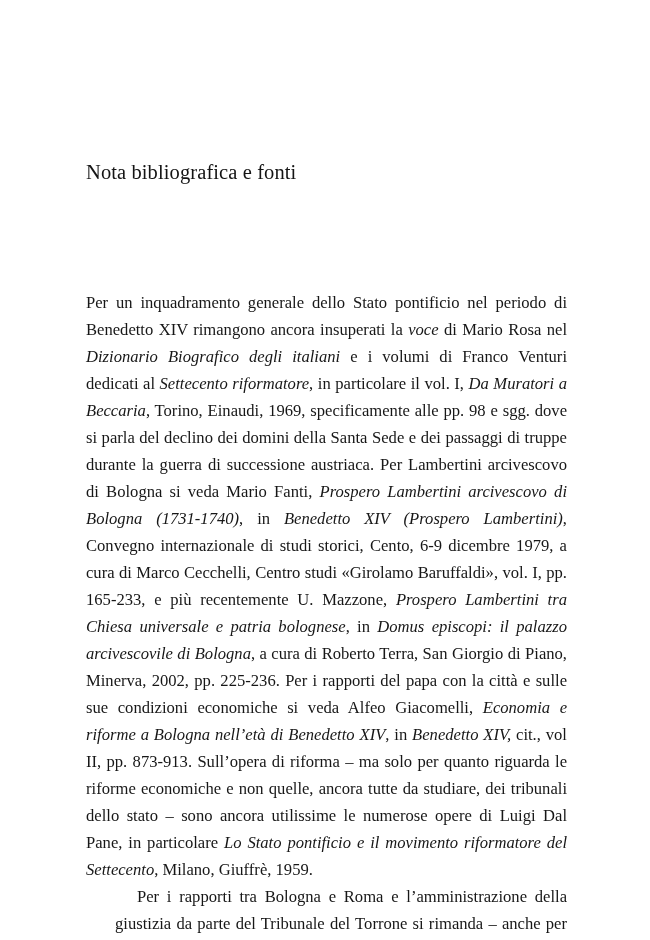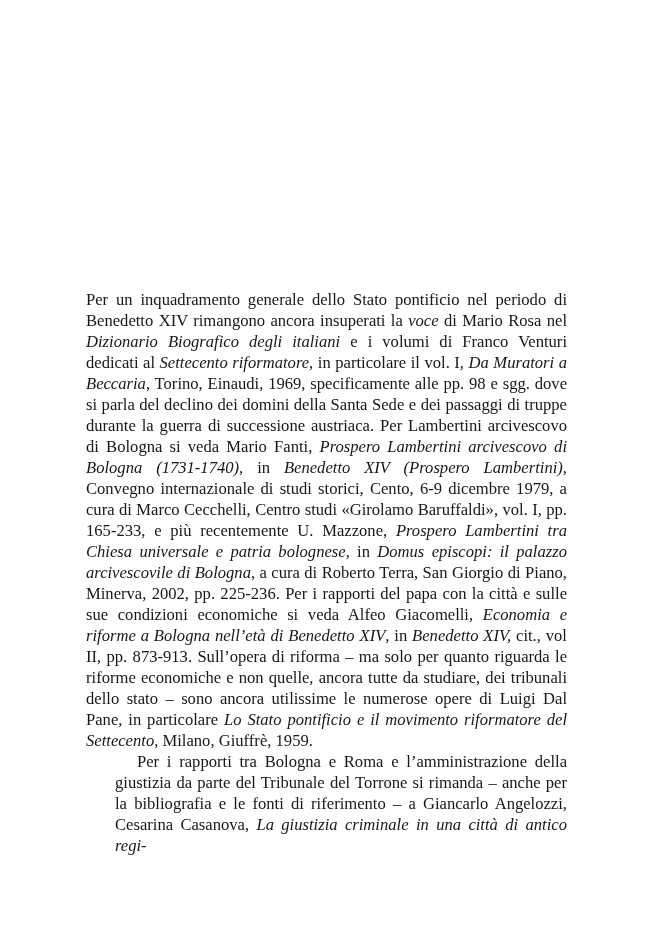--- a/index.html
+++ b/index.html
@@ -34,21 +34,21 @@
   }
   .body-column {
     position: absolute;
     left: 86px;
     top: 289px;
     width: 481px;
   }
   .para {
     margin: 0;
     font-size: 16.6px;
-    line-height: 21px;
+    line-height: 27px;
     text-align: justify;
     text-justify: inter-word;
     color: #171717;
     hyphens: none;
   }
   .para.indented {
     text-indent: 22px;
     margin-left: 29px;
   }
   .para i {
@@ -60,19 +60,20 @@
     display: inline-block;
     width: 100%;
     height: 0;
   }
 </style>
 </head>
 <body style="color: rgb(23, 23, 23);">
 
 <div class="page" style="background: rgb(255, 255, 255);">
 
+  <h1 class="page-title">Nota bibliografica e fonti</h1>
 
   <div class="body-column">
     <p class="para"><span>Per un inquadramento generale dello Stato pontificio nel periodo di Benedetto XIV rimangono ancora insuperati la </span><i>voce</i><span> di Mario Rosa nel </span><i>Dizionario Biografico degli italiani</i><span> e i volumi di Franco Venturi dedicati al </span><i>Settecento riformatore</i><span>, in particolare il vol. I, </span><i>Da Muratori a Beccaria</i><span>, Torino, Einaudi, 1969, specificamente alle pp. 98 e sgg. dove si parla del declino dei domini della Santa Sede e dei passaggi di truppe durante la guerra di successione austriaca. Per Lambertini arcivescovo di Bologna si veda Mario Fanti, </span><i>Prospero Lambertini arcivescovo di Bologna (1731-1740)</i><span>, in </span><i>Benedetto XIV (Prospero Lambertini)</i><span>, Convegno internazionale di studi storici, Cento, 6-9 dicembre 1979, a cura di Marco Cecchelli, Centro studi «Girolamo Baruffaldi», vol. I, pp. 165-233, e più recentemente U. Mazzone, </span><i>Prospero Lambertini tra Chiesa universale e patria bolognese</i><span>, in </span><i>Domus episcopi: il palazzo arcivescovile di Bologna</i><span>, a cura di Roberto Terra, San Giorgio di Piano, Minerva, 2002, pp. 225-236. Per i rapporti del papa con la città e sulle sue condizioni economiche si veda Alfeo Giacomelli, </span><i>Economia e riforme a Bologna nell’età di Benedetto XIV</i><span>, in </span><i>Benedetto XIV,</i><span> cit., vol II, pp. 873-913. Sull’opera di riforma – ma solo per quanto riguarda le riforme economiche e non quelle, ancora tutte da studiare, dei tribunali dello stato – sono ancora utilissime le numerose opere di Luigi Dal Pane, in particolare </span><i>Lo Stato pontificio e il movimento riformatore del Settecento</i><span>, Milano, Giuffrè, 1959.</span></p>
     <p class="para indented stretch-last"><span>Per i rapporti tra Bologna e Roma e l’amministrazione della giustizia da parte del Tribunale del Torrone si rimanda – anche per la bibliografia e le fonti di riferimento – a Giancarlo Angelozzi, Cesarina Casanova, </span><i>La giustizia criminale in una città di antico regi-</i></p>
   </div>
 
 </div>
 
 </body></html>

